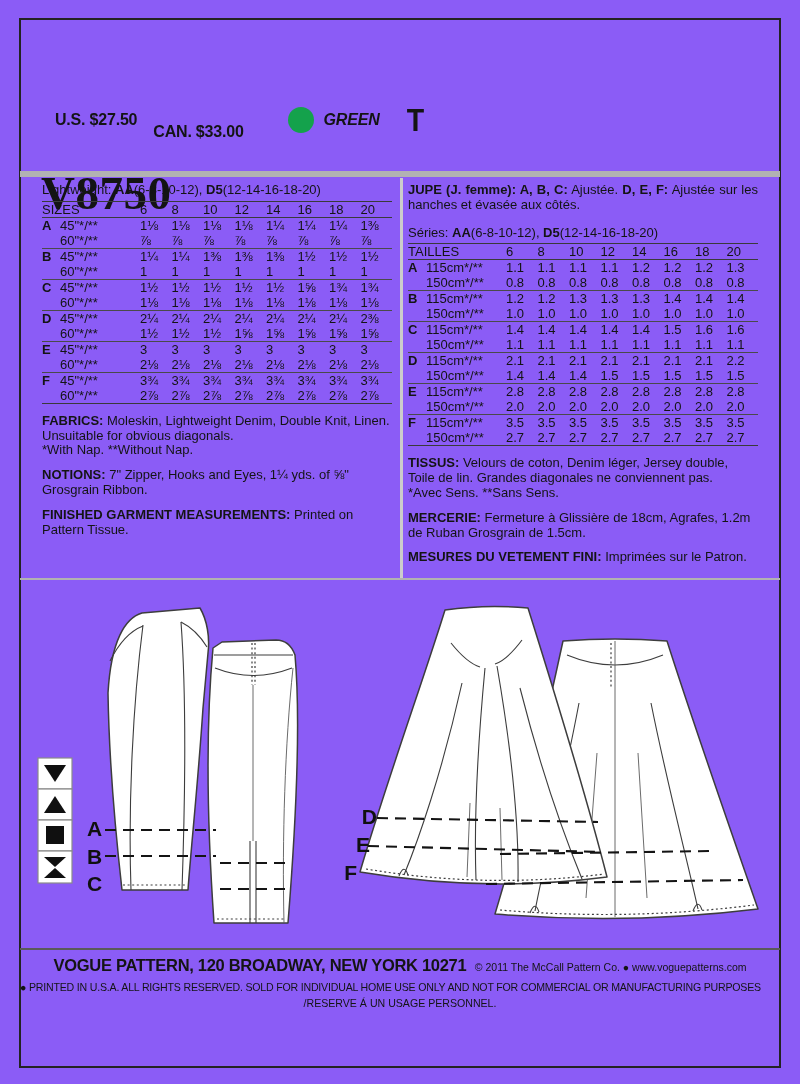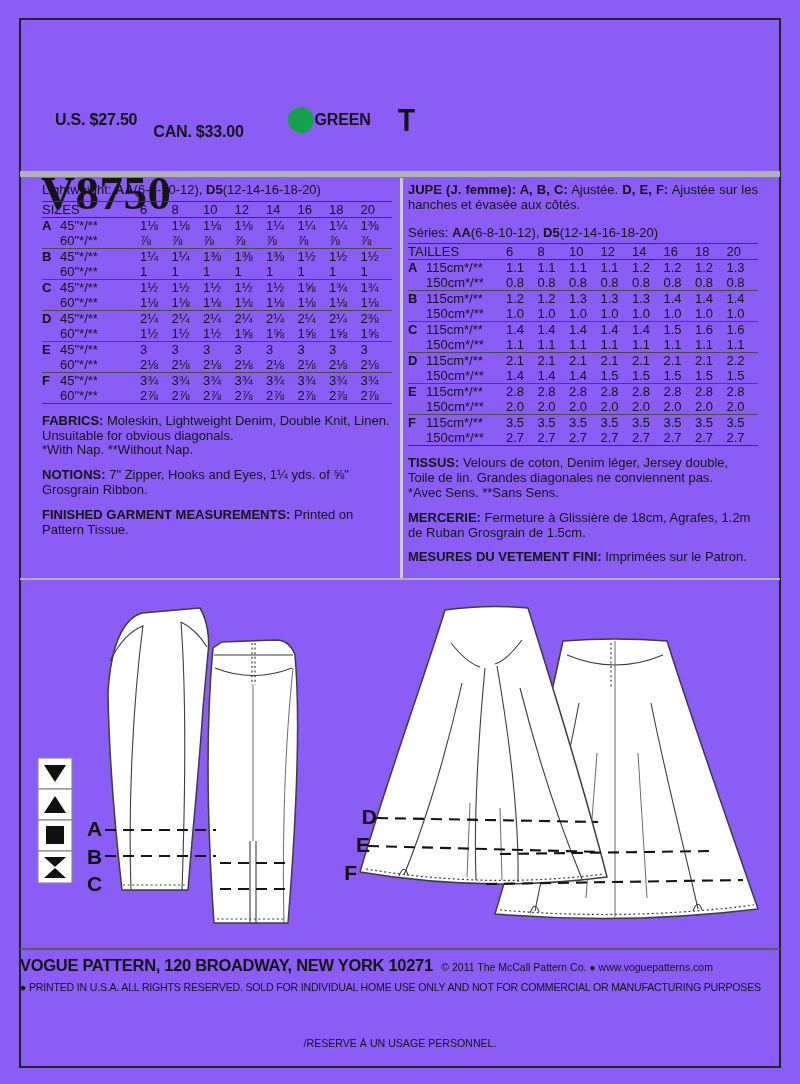--- a/index.html
+++ b/index.html
@@ -4,21 +4,21 @@
 <style>
   html,body{margin:0;padding:0;background:#fff;}
   .page{position:relative;width:800px;height:1084px;background:#8b5cf6;overflow:hidden;
         font-family:"Liberation Sans","DejaVu Sans",sans-serif;color:#141414;}
   .frame{position:absolute;left:19px;top:18px;width:758px;height:1046px;border:2px solid #232323;}
 
   
   .price-row{position:absolute;left:55px;top:99px;display:flex;align-items:center;font-weight:bold;font-size:16px;letter-spacing:-0.2px;}
   .price-can{margin-left:16px;margin-top:24px;}
   .dot{width:26px;height:26px;border-radius:50%;background:#14a24c;margin-left:44px;}
-  .green-lbl{margin-left:1px;}
+  .green-lbl{margin-left:10px;font-style:italic;}
   .cup{margin-left:26px;font-size:31px;line-height:1;transform:scaleX(0.92);}
   .vnum{position:absolute;left:41px;top:122px;font-family:"Liberation Serif","DejaVu Serif",serif;
         font-weight:bold;font-size:47px;letter-spacing:0.5px;margin-top:44px;}
   .easy{position:absolute;left:0;right:0;top:141px;text-align:center;
         font-family:"Liberation Serif","DejaVu Serif",serif;font-weight:bold;font-size:28px;letter-spacing:0.5px;}
   .gray-bar{position:absolute;left:20px;top:171px;width:760px;height:6px;background:#b2b2b2;}
   .col-divider{position:absolute;left:400px;top:178px;width:3px;height:402px;background:#cccccc;}
   .mid-rule{position:absolute;left:20px;top:578px;width:760px;height:2px;background:#b2b2b2;}
 
   
@@ -42,25 +42,25 @@
   .s{fill:none;stroke:#3d3d3d;stroke-width:1.1;}
   .f{fill:none;stroke:#5a5a5a;stroke-width:0.9;}
   .dash{fill:none;stroke:#141414;stroke-width:2.1;stroke-dasharray:11 7;}
   .dtd{fill:none;stroke:#3d3d3d;stroke-width:1.2;stroke-dasharray:2 2.6;}
   .box{fill:#fff;stroke:#8a8a8a;stroke-width:1.2;}
   .g{fill:#101010;stroke:none;}
   .vlabel{font:bold 21px "Liberation Sans","DejaVu Sans",sans-serif;fill:#101010;}
 
   
   .footer-rule{position:absolute;left:20px;top:948px;width:760px;height:1.5px;background:#5a5a5a;}
-  .footer1{position:absolute;left:20px;top:956px;width:760px;white-space:nowrap;}
+  .footer1{position:absolute;left:20px;top:956px;width:760px;text-align:center;white-space:nowrap;}
   .footer1 .addr{font-weight:bold;font-size:16.5px;letter-spacing:-0.3px;}
   .footer1 .cw{font-size:10.5px;margin-left:4px;}
   .footer2{position:absolute;left:20px;top:981px;width:728px;text-align:center;font-size:10.6px;letter-spacing:-0.2px;white-space:nowrap;}
-  .footer3{position:absolute;left:20px;top:1037px;width:760px;text-align:center;font-size:10.6px;}
+  .footer3{position:absolute;left:20px;top:997px;width:760px;text-align:center;font-size:10.6px;}
 </style>
 </head>
 <body>
 
 <div class="page">
   <div class="frame"></div>
 
   <div class="price-row">
     <span>U.S. $27.50</span>
     <span class="price-can">CAN. $33.00</span>

